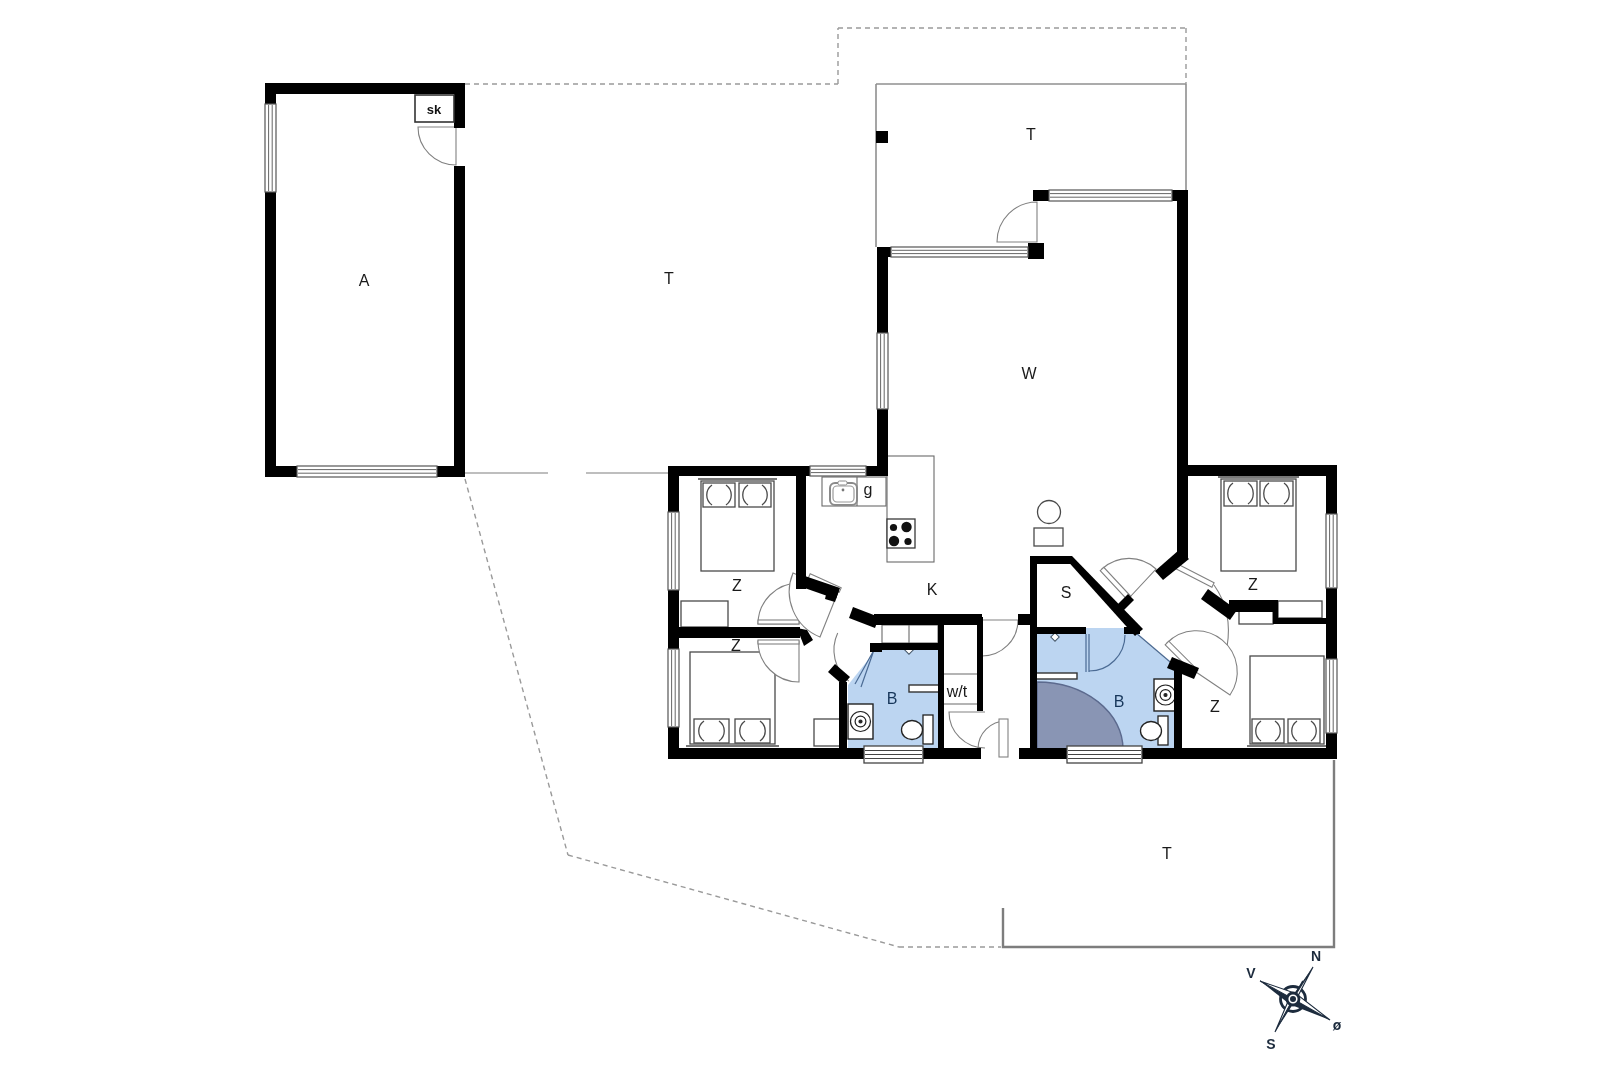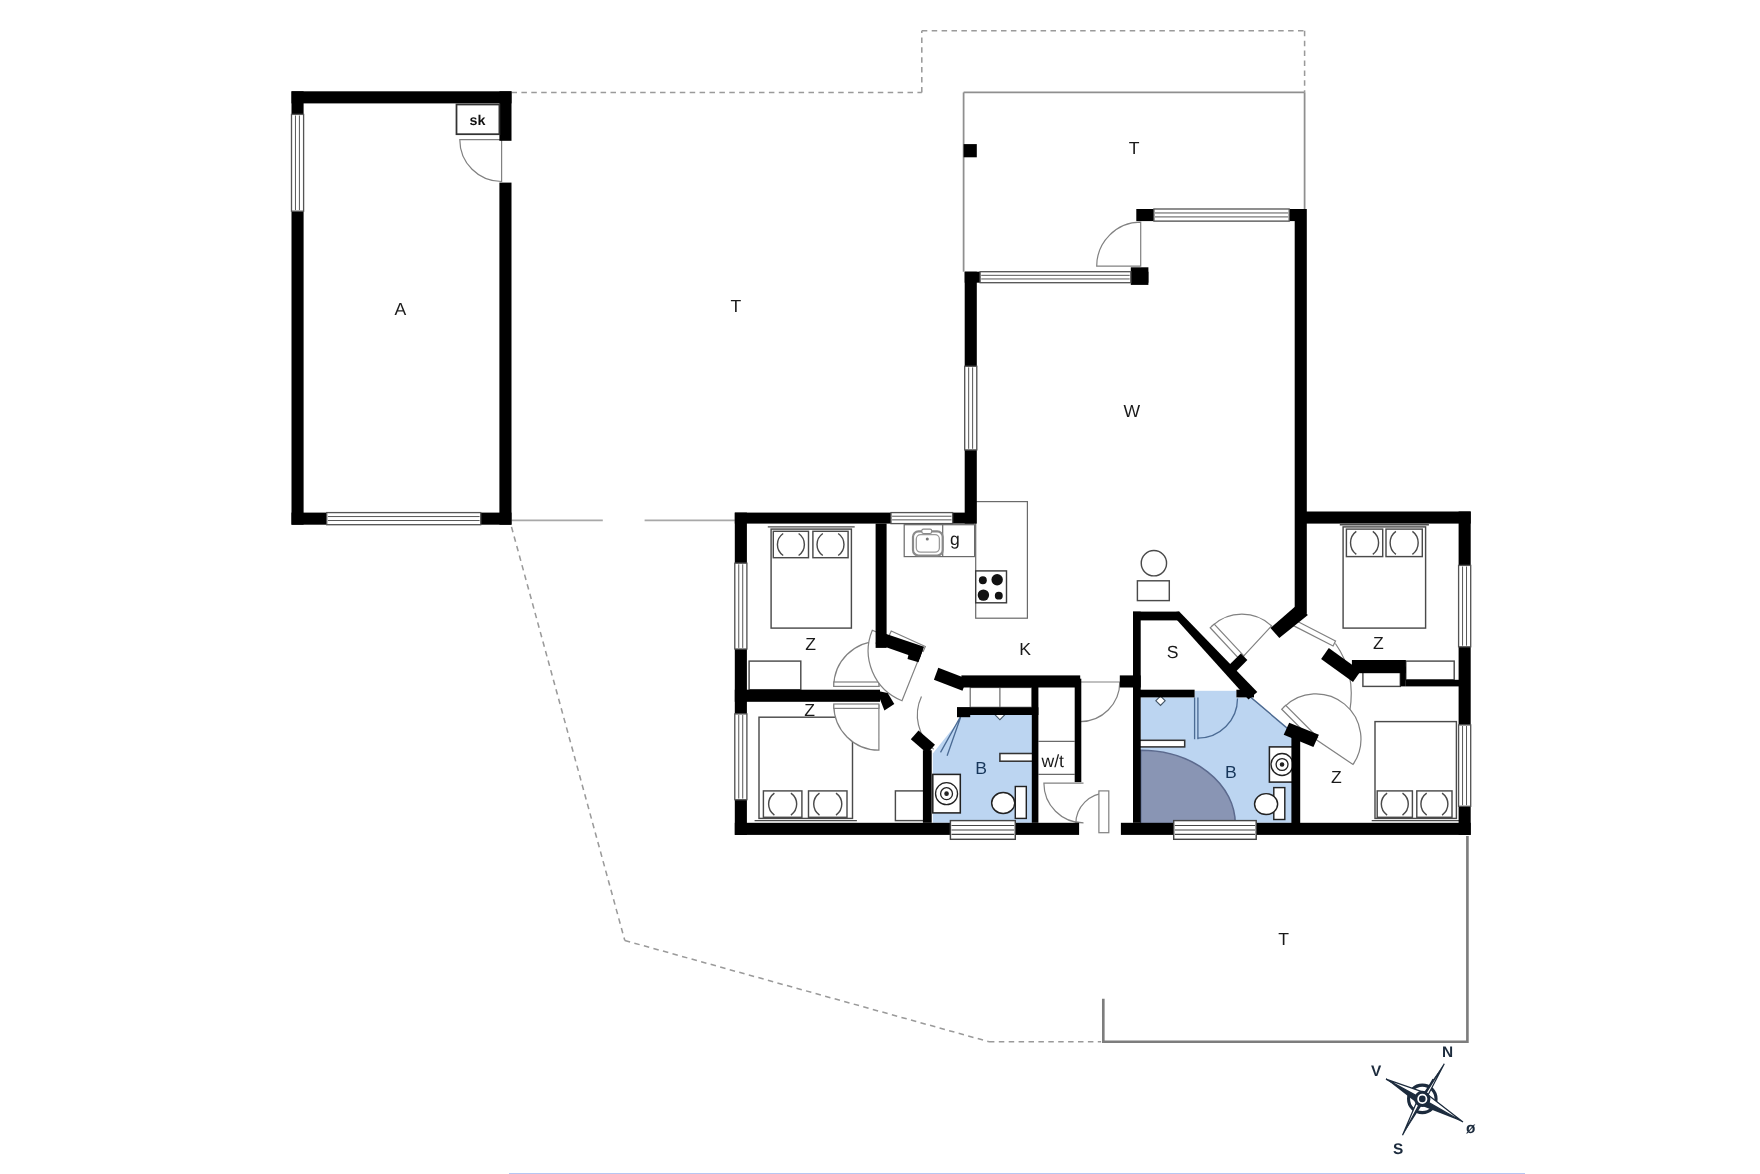--- a/index.html
+++ b/index.html
@@ -1,17 +1,17 @@
 <!DOCTYPE html>
 <html><head>
 <meta charset="utf-8">
 <title>Floorplan</title>
 <style>
   html,body{margin:0;padding:0;background:#ffffff;}
-  .page{width:1600px;height:1067px;position:relative;background:#1d4ed8;overflow:hidden;}
+  .page{width:1600px;height:1067px;position:relative;background:#fde047;overflow:hidden;}
   svg{position:absolute;left:0;top:0;}
   text{font-family:"Liberation Sans", sans-serif;}
   .lbl{font-size:16px;font-weight:400;fill:#1a1a1a;}
   .lblb{font-size:16px;font-weight:400;fill:#16365a;}
   .lbls{font-size:13px;font-weight:700;fill:#111;}
 </style>
 </head>
 <body>
 <div class="page">
 <svg width="1600" height="1067" viewBox="0 0 1600 1067">

